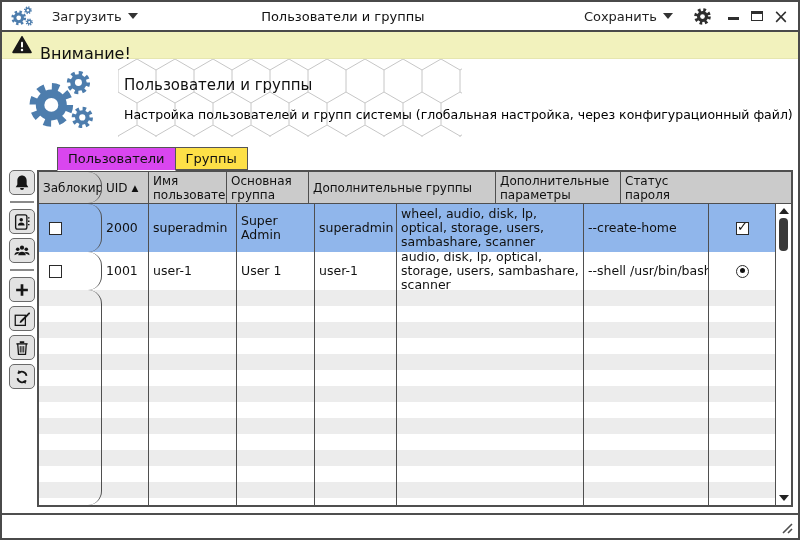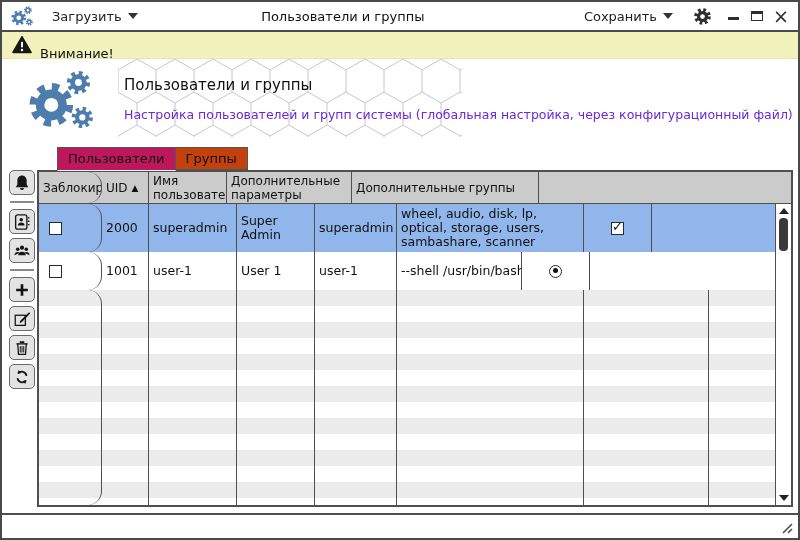--- a/index.html
+++ b/index.html
@@ -23,36 +23,36 @@
   .winbtns { display:flex; align-items:center; gap:10px; }
   .wb { display:flex; align-items:center; justify-content:center; width:14px; height:14px; }
   .min-glyph { width:11px; height:3px; background:#2e2e2e; margin-top:4px; }
   .max-glyph { width:12px; height:10px; border:1px solid #2e2e2e; border-top:3px solid #2e2e2e; }
   .close-glyph { font-size:19px; line-height:14px; color:#2e2e2e; }
 
   
   .warnbar { height:27px; flex:0 0 27px; background:#f2f2bd; display:flex; align-items:center;
              padding:0 10px; gap:8px; border-bottom:1px solid #e6e6b0; }
   .warn-ico { width:20px; height:18px; }
-  .warn-text { font-size:13px; color:#111;margin-top:16px; }
+  .warn-text { font-size:16px; color:#111;margin-top:16px; }
 
   
   .content { flex:1; background:#fff; position:relative; display:flex; flex-direction:column; }
 
   .apphdr { height:88px; flex:0 0 88px; position:relative; }
   .hexes { position:absolute; left:116px; top:0; }
   .big-gears { position:absolute; left:13px; top:11px; width:92px; height:62px; color:#4d7dad; }
   .hdr-texts { position:absolute; left:122px; top:17px; }
   .hdr-title { font-size:15px; color:#111; margin-bottom:13px; }
-  .hdr-sub { font-size:12.5px; color:#6d28d9; }
+  .hdr-sub { font-size:12.5px; color:#000000; }
 
   .tabs { display:flex; margin-left:55px; height:23px; flex:0 0 23px; position:relative; z-index:2; }
   .tab { font-size:13px; color:#111; padding:3px 10px 0 10px; border:1px solid #555; }
-  .tab.active { background:#be185d; border-bottom:1px solid #fff; margin-bottom:-1px; }
-  .tab.inactive { background:#c2410c; border-left:none; }
+  .tab.active { background:#d946ef; border-bottom:1px solid #fff; margin-bottom:-1px; }
+  .tab.inactive { background:#fde047; border-left:none; }
 
   .mainrow { flex:1; display:flex; padding-left:4px; min-height:0; }
 
   
   .toolbar { width:31px; flex:0 0 31px; display:flex; flex-direction:column; align-items:center; padding-top:0; }
   .tool-btn { width:26px; height:25px; background:#e3e3e3; border:1px solid #6a6a6a; border-radius:5px;
               display:flex; align-items:center; justify-content:center; margin-bottom:4px; cursor:default; }
   .tool-btn svg { width:18px; height:18px; }
   .tool-sep { width:24px; border-top:2px solid #8a8a8a; margin:2px 0 6px 0; }
 
@@ -255,46 +255,50 @@
 
       <div class="tablewrap">
 
         <div class="thead">
           <div class="hc c0">Заблокир</div>
           <div class="hc c1">
             <span>UID</span>
             <span class="sort-arrow">▲</span>
           </div>
           <div class="hc c3">Имя пользователя</div>
+          <div class="hc c4">Основная группа</div>
+          <div class="hc c5">Дополнительные группы</div>
           <div class="hc c6">Дополнительные параметры</div>
-          <div class="hc c5">Дополнительные группы</div>
+          <div class="hc c7">Статус пароля</div>
         </div>
 
         <div class="trow row-sel">
           <div class="tc c0">
             <span class="checkbox"></span>
           </div>
           <div class="tc c1">2000</div>
           <div class="tc c2">superadmin</div>
           <div class="tc c3">Super Admin</div>
           <div class="tc c4">superadmin</div>
           <div class="tc c5">wheel, audio, disk, lp, optical, storage, users, sambashare, scanner</div>
+          <div class="tc c6 nowrap">--create-home</div>
           <div class="tc c7 center">
             <span class="checkbox checked center-pos"></span>
           </div>
         </div>
 
         <div class="trow row-plain">
           <div class="tc c0">
             <span class="checkbox"></span>
           </div>
           <div class="tc c1">1001</div>
           <div class="tc c2">user-1</div>
           <div class="tc c3">User 1</div>
           <div class="tc c4">user-1</div>
+          <div class="tc c5">audio, disk, lp, optical, storage, users, sambashare, scanner</div>
           <div class="tc c6 nowrap">--shell /usr/bin/bash</div>
           <div class="tc c7 center">
             <span class="radio selected"></span>
           </div>
         </div>
 
         <div class="tempty">
           <div class="ec c0"></div>
             <div class="ec c1"></div>
             <div class="ec c2"></div>

